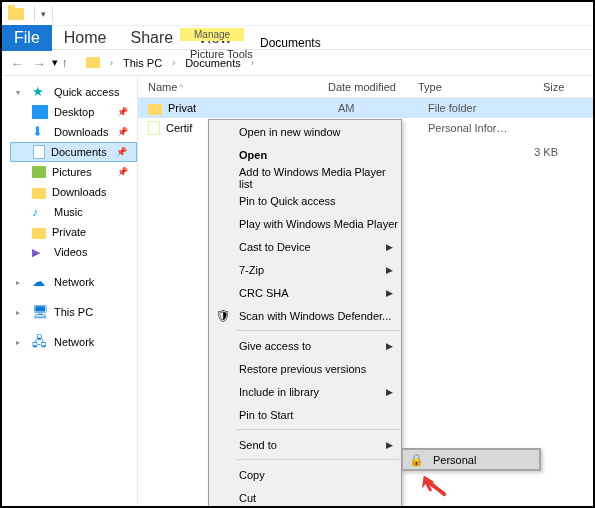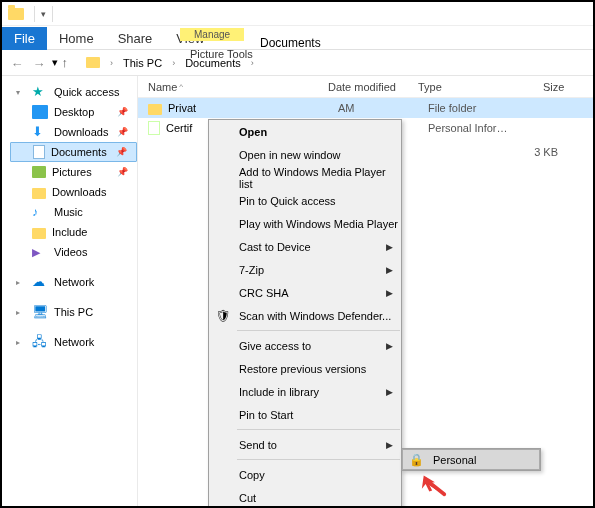--- a/index.html
+++ b/index.html
@@ -7,21 +7,21 @@
   .window { width: 595px; height: 508px; border: 2px solid #000; position: relative; overflow: hidden; background: #fff; }
 
   
   .qat { height: 24px; display: flex; align-items: center; padding-left: 6px; background: #fff; border-bottom: 1px solid #eee; }
   .qat .folder-icon { width: 16px; height: 12px; background: #ffd966; border-radius: 1px; margin-right: 6px; position: relative; }
   .qat .folder-icon::before { content: ""; position: absolute; top: -3px; left: 0; width: 7px; height: 3px; background: #ffd966; border-radius: 1px 1px 0 0; }
   .qat .sep { width: 1px; height: 16px; background: #ddd; margin: 0 4px; }
   .qat .caret { color: #555; margin: 0 2px; font-size: 9px; }
 
   .ribbon-tabs { display: flex; align-items: center; height: 24px; }
-  .tab { padding: 4px 12px; font-size: 13px; color: #333; cursor: default; }
+  .tab { padding: 4px 12px; font-size: 16px; color: #333; cursor: default; }
   .tab.file { background: #1976d2; color: #fff; }
   .tab.context-label { background: #fff176; color: #555; font-size: 10px; padding: 1px 14px; position: absolute; left: 178px; top: 2px; }
   .tab.context { position: absolute; left: 178px; top: 18px; font-size: 11px; padding: 4px 10px; }
   .title-label { position: absolute; left: 258px; top: 10px; font-size: 12px; color: #000; }
 
   .ribbon-row2 { position: relative; height: 24px; border-bottom: 1px solid #e0e0e0; }
 
   
   .addr { display: flex; align-items: center; height: 26px; border-bottom: 1px solid #e5e5e5; padding: 0 6px; gap: 4px; }
   .addr .nav-arrow { width: 18px; text-align: center; color: #888; font-size: 13px; }
@@ -161,21 +161,21 @@
         <div class="item sub">
           <span class="ic ic-fold"></span>
           <span>Downloads</span>
         </div>
         <div class="item sub">
           <span class="ic ic-music">♪</span>
           <span>Music</span>
         </div>
         <div class="item sub">
           <span class="ic ic-fold"></span>
-          <span>Include</span>
+          <span>Private</span>
         </div>
         <div class="item sub">
           <span class="ic ic-vid">▶</span>
           <span>Videos</span>
         </div>
       </div>
       <div class="group">
         <div class="item">
           <span class="caret-tree">▸</span>
           <span class="ic ic-cloud">☁</span>
@@ -227,22 +227,22 @@
           <div class="ftype">Personal Informati...</div>
           <div class="fsize">3 KB</div>
         </div>
       </div>
     </div>
   </div>
 
   <div class="watermark">www.wintips.org</div>
 
   <div class="ctx">
+    <div class="mi">Open in new window</div>
     <div class="mi bold">Open</div>
-    <div class="mi">Open in new window</div>
     <div class="mi">Add to Windows Media Player list</div>
     <div class="mi">Pin to Quick access</div>
     <div class="mi">Play with Windows Media Player</div>
     <div class="mi">
         <span>Cast to Device</span>
         <span class="arrow">▶</span>
       </div>
     <div class="mi">
         <span>7-Zip</span>
         <span class="arrow">▶</span>

